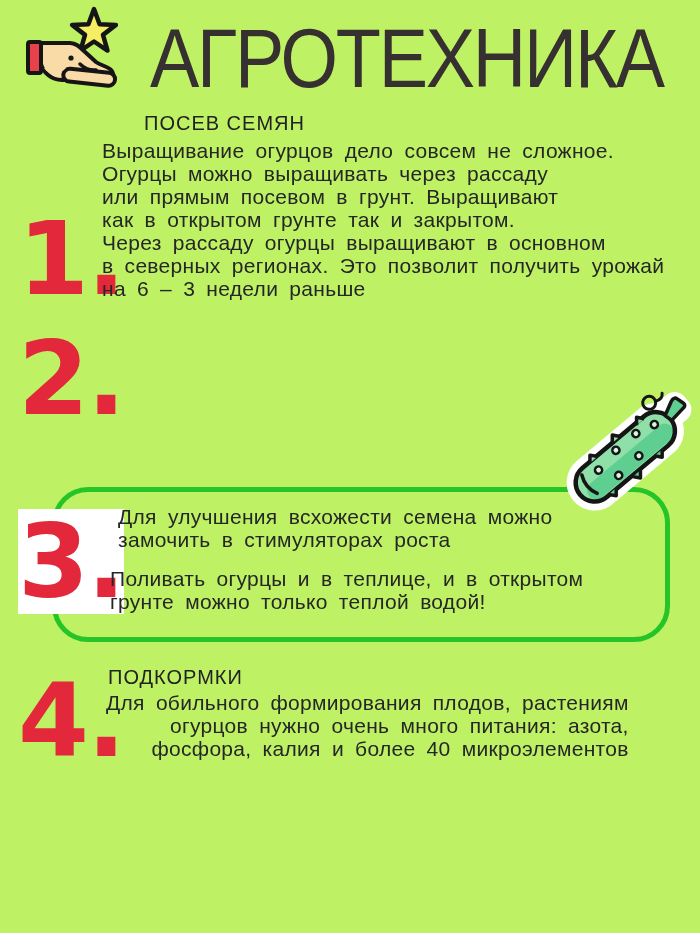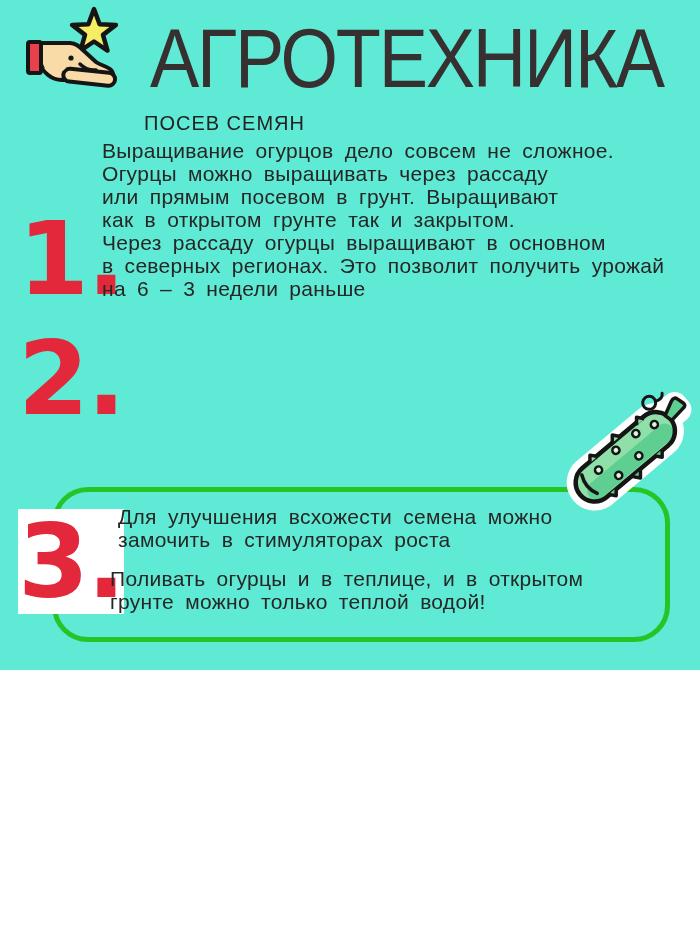--- a/index.html
+++ b/index.html
@@ -3,21 +3,21 @@
 <meta charset="utf-8">
 <style>
   :root{
     --red:#E3283B; --green:#27C427; --text:#262626; --title-color:#363030;
     --star-yellow:#F5EE63; --hand-tan:#F8DBA6; --cuff-red:#E8414B;
     --outline-dark:#151515; --cucumber-light:#8FDFA8; --cucumber-mid:#5FCE91;
     --cucumber-pale:#D6F4E0;
   }
   html,body{margin:0;padding:0;background:#ffffff;}
   .page{
-    position:relative; width:700px; height:670px; background:#5eead4;
+    position:relative; width:700px; height:933px; background:#bef264;
     overflow:hidden; font-family:"Liberation Sans", sans-serif; color:var(--text);
   }
   .abs{position:absolute;}
   h1,h2,p{margin:0;}
   .title{
     left:150px; top:16px; font-size:84px; font-weight:400; line-height:1;
     color:var(--title-color); letter-spacing:-2.5px; white-space:nowrap;
     transform:scaleX(0.88); transform-origin:left top;
   }
   .heading{

